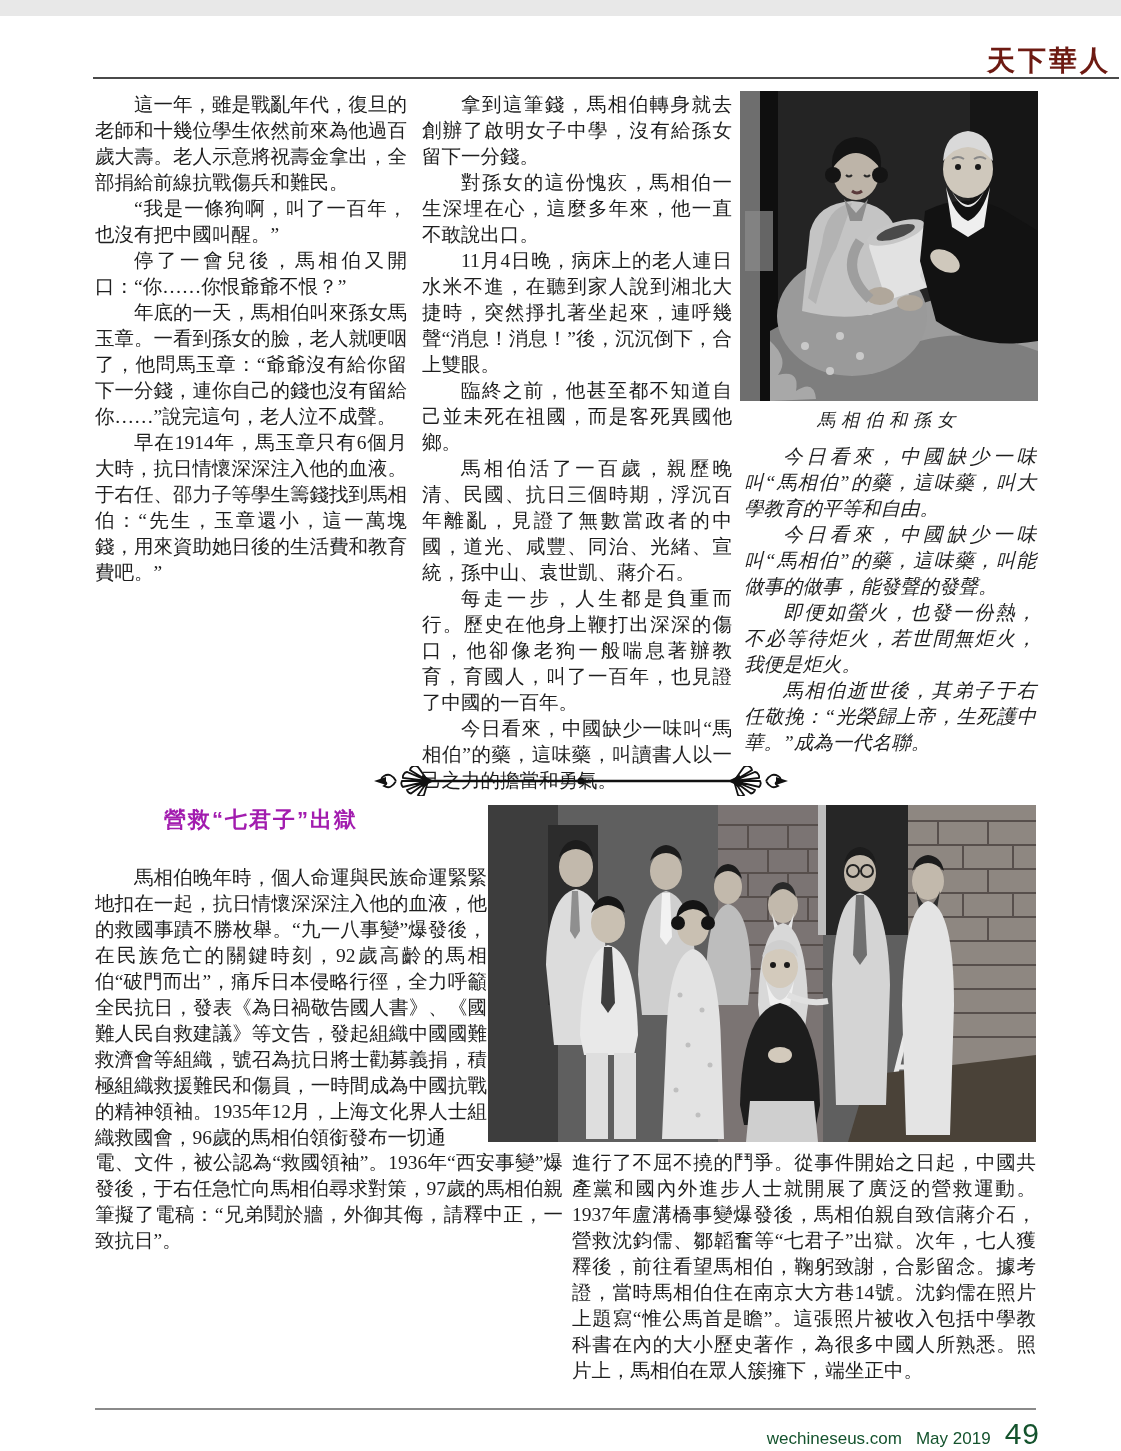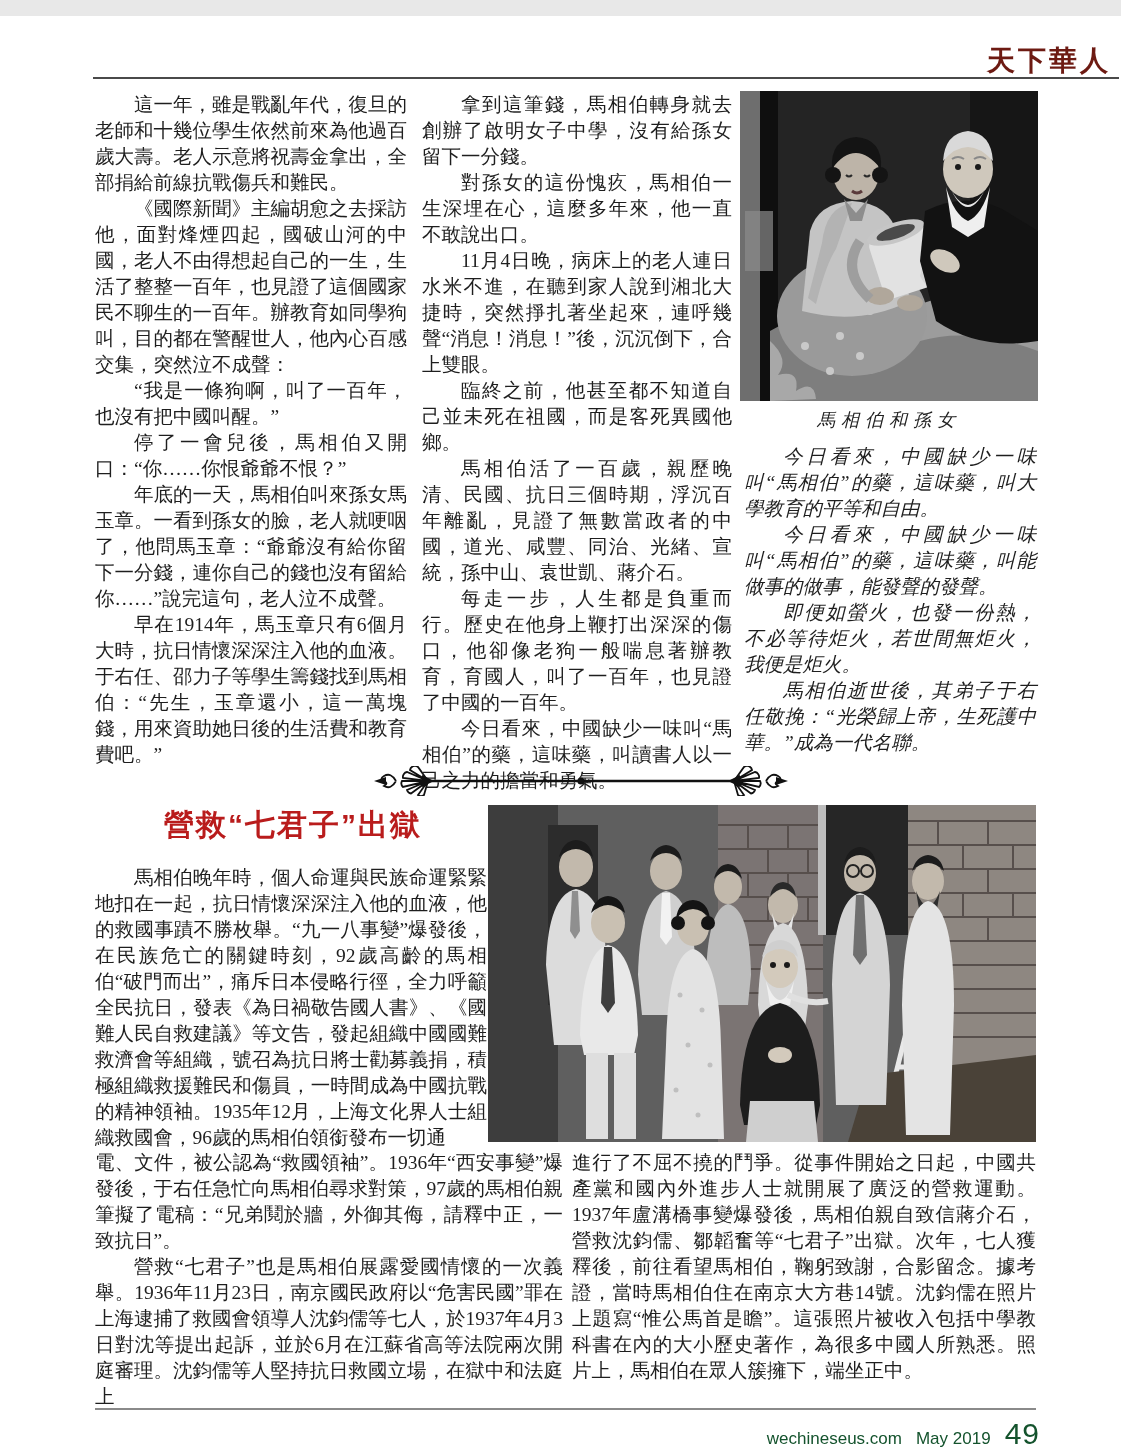--- a/index.html
+++ b/index.html
@@ -17,21 +17,21 @@
   .c1{top:76px;left:95px;width:312px;}
   .c2{top:76px;left:422px;width:310px;}
   .c3{top:428px;left:744px;width:292px;font-style:italic;}
   
   .photo1{top:75px;left:740px;width:298px;height:310px;background:#222;}
   .caption1{top:392px;left:740px;width:298px;text-align:center;font-size:18px;
             letter-spacing:6px;color:#222;font-style:italic;}
   
   .divider{top:750px;left:366px;width:430px;height:30px;}
   
-  .sec2-heading{top:789px;left:164px;font-size:30px;font-weight:bold;color:#b91c1c;
+  .sec2-heading{top:789px;left:164px;font-size:22px;font-weight:bold;color:#a21caf;
                 font-family:"Liberation Sans","DejaVu Sans",sans-serif;letter-spacing:2px;}
   .cA{top:849px;left:95px;width:392px;}
   .photo2{top:789px;left:488px;width:548px;height:337px;background:#555;}
   .cB{top:1134px;left:95px;width:468px;}
   .cC{top:1134px;left:572px;width:464px;}
   
   .foot-rule{top:1392px;left:95px;width:941px;height:2px;background:#8a8a8a;}
   .footer{top:1401px;right:81px;font-family:"Liberation Sans","DejaVu Sans",sans-serif;
           font-size:17px;color:#14532d;display:flex;align-items:baseline;gap:14px;}
   .footer .pagenum{font-size:30px;letter-spacing:1px;}
@@ -40,21 +40,20 @@
 </head>
 <body>
 
 <div id="page">
 
   <div class="abs masthead">天下華人</div>
   <div class="abs head-rule"></div>
 
   <div class="abs col c1">
     <p>這一年，雖是戰亂年代，復旦的老師和十幾位學生依然前來為他過百歲大壽。老人示意將祝壽金拿出，全部捐給前線抗戰傷兵和難民。</p>
-    <p>《國際新聞》主編胡愈之去採訪他，面對烽煙四起，國破山河的中國，老人不由得想起自己的一生，生活了整整一百年，也見證了這個國家民不聊生的一百年。辦教育如同學狗叫，目的都在警醒世人，他內心百感交集，突然泣不成聲：</p>
     <p>“我是一條狗啊，叫了一百年，也沒有把中國叫醒。”</p>
     <p>停了一會兒後，馬相伯又開口：“你……你恨爺爺不恨？”</p>
     <p>年底的一天，馬相伯叫來孫女馬玉章。一看到孫女的臉，老人就哽咽了，他問馬玉章：“爺爺沒有給你留下一分錢，連你自己的錢也沒有留給你……”說完這句，老人泣不成聲。</p>
     <p>早在1914年，馬玉章只有6個月大時，抗日情懷深深注入他的血液。于右任、邵力子等學生籌錢找到馬相伯：“先生，玉章還小，這一萬塊錢，用來資助她日後的生活費和教育費吧。”</p>
   </div>
 
   <div class="abs col c2">
     <p>拿到這筆錢，馬相伯轉身就去創辦了啟明女子中學，沒有給孫女留下一分錢。</p>
     <p>對孫女的這份愧疚，馬相伯一生深埋在心，這麼多年來，他一直不敢說出口。</p>
     <p>11月4日晚，病床上的老人連日水米不進，在聽到家人說到湘北大捷時，突然掙扎著坐起來，連呼幾聲“消息！消息！”後，沉沉倒下，合上雙眼。</p>
@@ -243,21 +242,20 @@
         <path d="M252,300 Q254,206 292,198 Q330,206 332,300 L328,320 L256,320 Z" fill="#1d1d1d"></path>
         <path d="M262,296 L326,296 L330,337 L258,337 Z" fill="#cfcfcf"></path>
         <ellipse cx="292" cy="250" rx="12" ry="8" fill="#d3cabc"></ellipse>
         <path d="M300,190 q20,10 40,6" stroke="#e0e0e0" stroke-width="6" fill="none"></path>
       </g>
     </svg>
   </div>
 
   <div class="abs col cB">
     <p class="noindent">電、文件，被公認為“救國領袖”。1936年“西安事變”爆發後，于右任急忙向馬相伯尋求對策，97歲的馬相伯親筆擬了電稿：“兄弟鬩於牆，外御其侮，請釋中正，一致抗日”。</p>
-    <p>營救“七君子”也是馬相伯展露愛國情懷的一次義舉。1936年11月23日，南京國民政府以“危害民國”罪在上海逮捕了救國會領導人沈鈞儒等七人，於1937年4月3日對沈等提出起訴，並於6月在江蘇省高等法院兩次開庭審理。沈鈞儒等人堅持抗日救國立場，在獄中和法庭上</p>
   </div>
 
   <div class="abs col cC">
     <p class="noindent">進行了不屈不撓的鬥爭。從事件開始之日起，中國共產黨和國內外進步人士就開展了廣泛的營救運動。1937年盧溝橋事變爆發後，馬相伯親自致信蔣介石，營救沈鈞儒、鄒韜奮等“七君子”出獄。次年，七人獲釋後，前往看望馬相伯，鞠躬致謝，合影留念。據考證，當時馬相伯住在南京大方巷14號。沈鈞儒在照片上題寫“惟公馬首是瞻”。這張照片被收入包括中學教科書在內的大小歷史著作，為很多中國人所熟悉。照片上，馬相伯在眾人簇擁下，端坐正中。</p>
   </div>
 
   <div class="abs foot-rule"></div>
   <div class="abs footer">
     <span>wechineseus.com</span>
     <span>May 2019</span>

